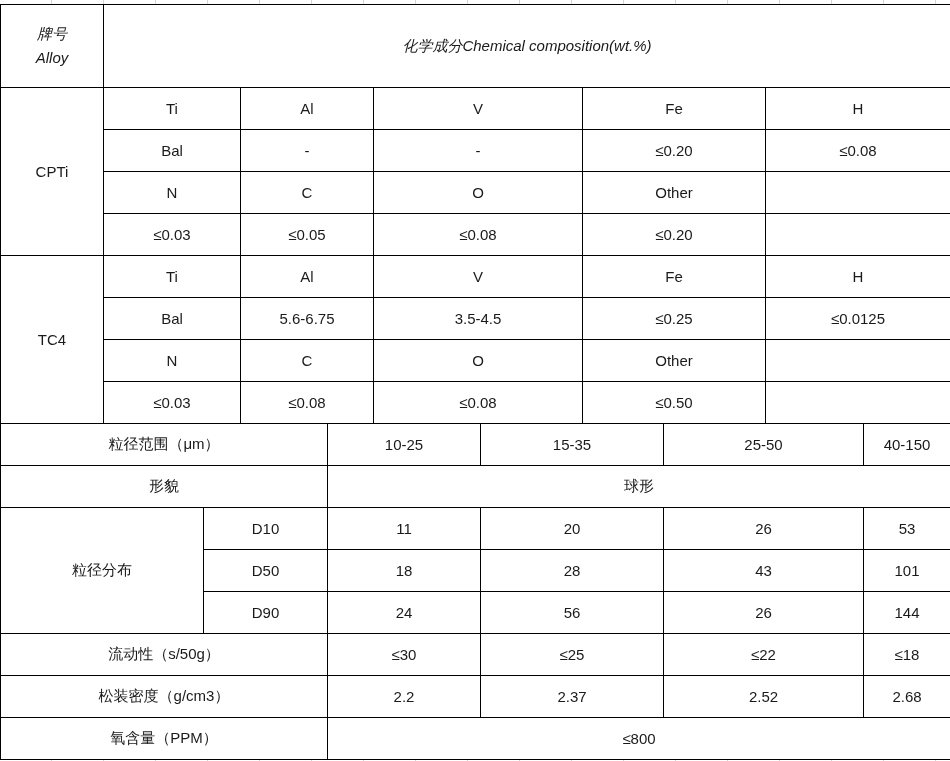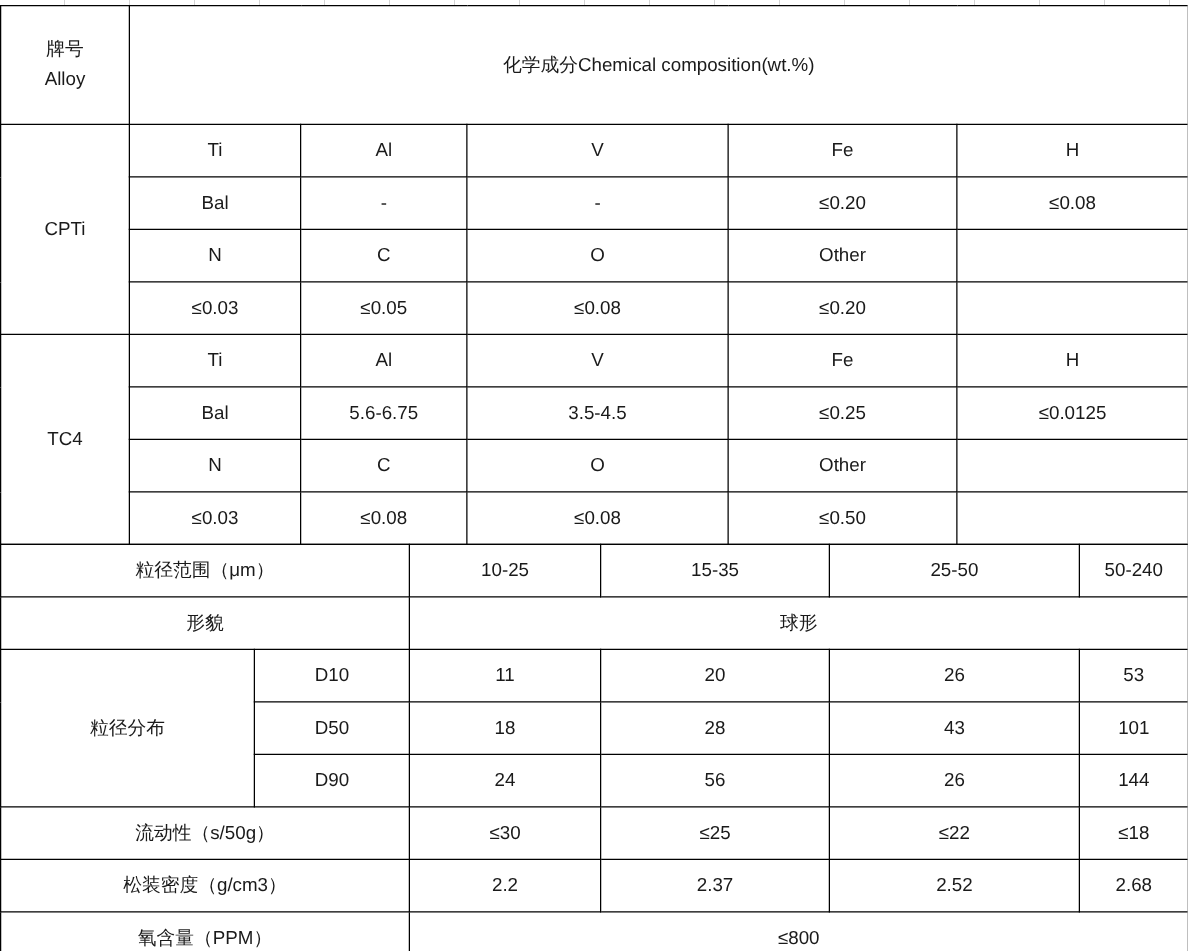--- a/index.html
+++ b/index.html
@@ -29,21 +29,21 @@
   td {
     border: 1px solid #000000;
     text-align: center;
     vertical-align: middle;
     font-size: 15px;
     padding: 0;
     overflow: hidden;
     white-space: nowrap;
   }
   tr.data-row { height: 42px; }
-  tr.header-row { height: 95px; }
+  tr.header-row { height: 83px; font-style: italic; }
   .two-line { line-height: 24px; }
 </style>
 </head>
 <body>
 
 <div class="grid-strip top"></div>
 
 <table id="chem-table">
   <colgroup>
     <col style="width:103px">
@@ -132,21 +132,21 @@
     <col style="width:183px">
       <col style="width:200px">
       <col style="width:87px">
   </colgroup>
   <tbody>
       <tr class="data-row">
     <td colspan="2">粒径范围（μm）</td>
     <td>10-25</td>
     <td>15-35</td>
     <td>25-50</td>
-    <td>50-240</td>
+    <td>40-150</td>
   </tr>
   <tr class="data-row">
     <td colspan="2">形貌</td>
     <td colspan="4">球形</td>
   </tr>
   <tr class="data-row">
     <td rowspan="3">粒径分布</td>
     <td>D10</td>
     <td>11</td>
     <td>20</td>

